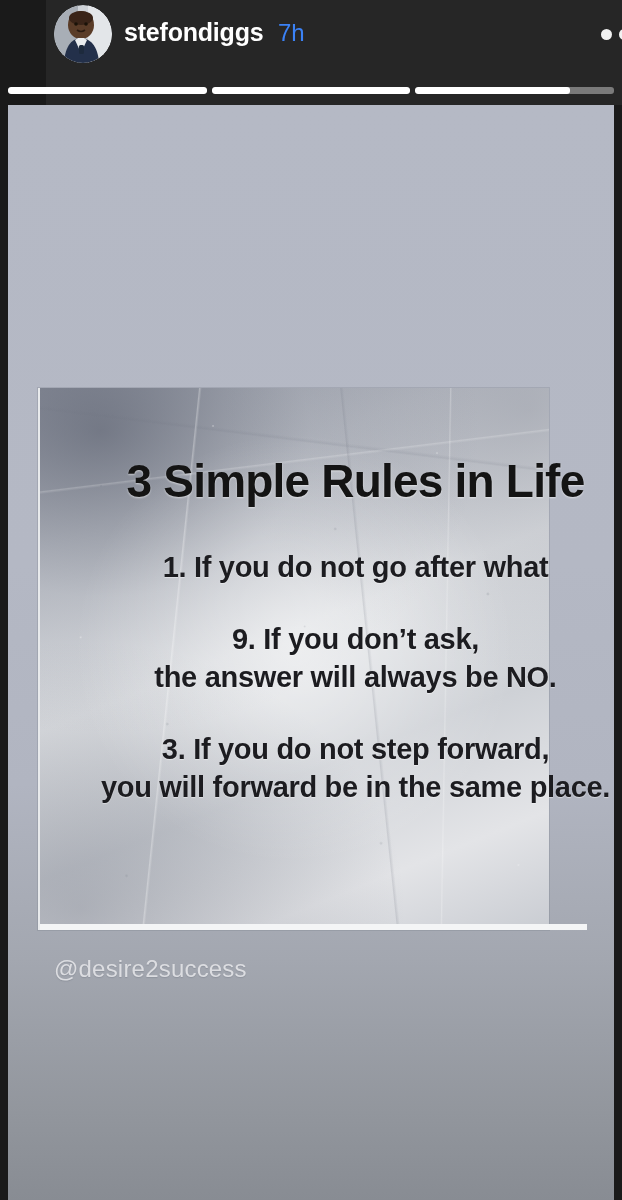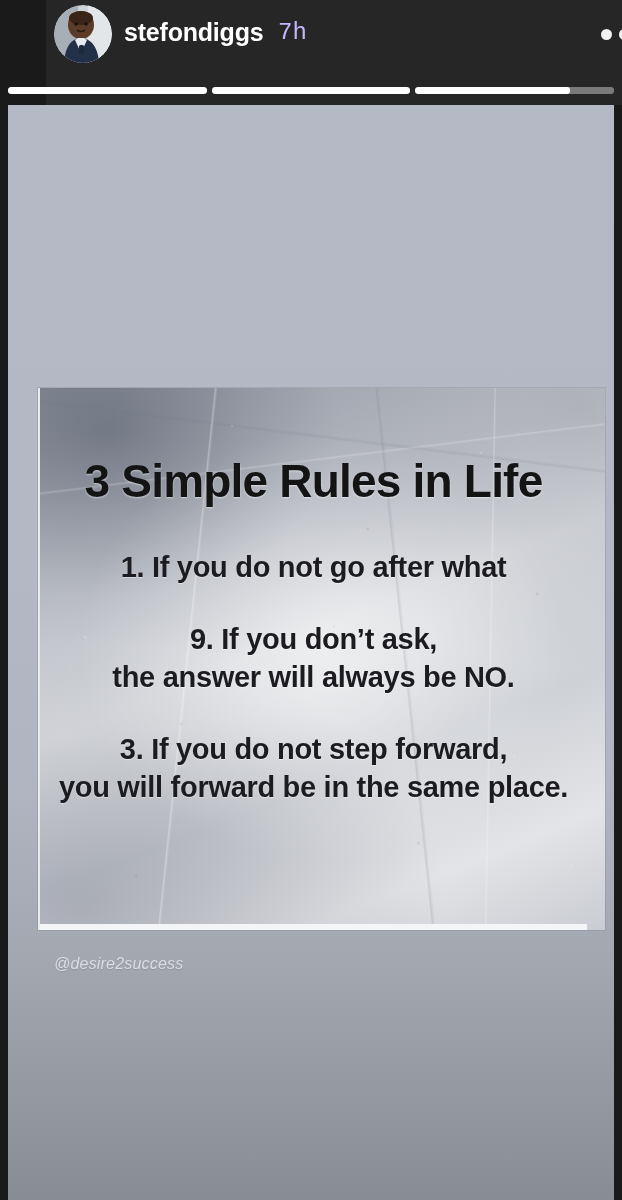--- a/index.html
+++ b/index.html
@@ -23,23 +23,22 @@
   }
   .avatar svg{ display:block; width:58px; height:58px; }
 
   .username{
     position:absolute; left:78px; top:18px;
     color:#ffffff; font-size:25px; font-weight:bold;
     letter-spacing:-0.2px; white-space:nowrap;
   }
   .timestamp{
     position:absolute; left:232px; top:19px;
-    color:#c4b5fd; font-size:24px; font-weight:normal;
+    color:#3b82f6; font-size:24px; font-weight:normal;
     white-space:nowrap;
-    font-family:Liberation Mono, monospace;
   }
   .menu-btn{
     position:absolute; right:14px; top:20px;
     width:60px; height:28px;
     display:flex; align-items:center; justify-content:center; gap:7px;
     cursor:pointer;
   }
   .menu-btn i{
     display:block; width:11px; height:11px; border-radius:50%;
     background:#f2f2f2;
@@ -69,29 +68,30 @@
       #b1b5c1 62%,
       #a3a7b0 78%,
       #92969d 92%,
       #888c93 100%);
     overflow:hidden;
   }
 
   
   .quote-card{
     position:absolute; left:30px; top:283px;
-    width:567px; height:542px;
+    width:511px; height:542px;
     background:
       radial-gradient(ellipse 60% 55% at 50% 48%, rgba(255,255,255,0.55) 0%, rgba(255,255,255,0.18) 45%, rgba(255,255,255,0) 72%),
       radial-gradient(ellipse 120% 90% at 12% 8%, rgba(70,76,92,0.55) 0%, rgba(120,126,140,0.22) 34%, rgba(0,0,0,0) 62%),
       radial-gradient(ellipse 110% 85% at 8% 96%, rgba(95,100,115,0.35) 0%, rgba(0,0,0,0) 58%),
       radial-gradient(ellipse 100% 80% at 96% 4%, rgba(105,110,125,0.30) 0%, rgba(0,0,0,0) 60%),
       linear-gradient(158deg, #9ca0ab 0%, #c2c5cc 22%, #dfe1e4 46%, #ced1d6 66%, #e3e4e7 84%, #c9ccd2 100%);
     border-left:2px solid #e8eaec;
     box-shadow:0 0 0 1px rgba(120,125,135,0.28);
+    padding-left:42px;
   }
   
   .quote-card::before{
     content:""; position:absolute; inset:0; pointer-events:none;
     background-image:
       radial-gradient(1.5px 1.5px at 12% 18%, rgba(90,95,108,0.30), transparent),
       radial-gradient(1.5px 1.5px at 34% 7%, rgba(255,255,255,0.45), transparent),
       radial-gradient(2px 2px at 58% 26%, rgba(95,100,112,0.22), transparent),
       radial-gradient(1.5px 1.5px at 78% 12%, rgba(255,255,255,0.40), transparent),
       radial-gradient(2px 2px at 88% 38%, rgba(88,93,105,0.24), transparent),
@@ -139,24 +139,23 @@
   }
   .rule div{ white-space:nowrap; }
 
   .card-bottom-strip{
     position:absolute; left:0; bottom:0; width:547px; height:6px;
     background:#f4f5f6; z-index:4;
   }
 
   .watermark{
     position:absolute; left:46px; top:850px;
-    color:#dcdde1; font-size:16px; letter-spacing:0.2px;
+    color:#dcdde1; font-size:24px; letter-spacing:0.2px;
     text-shadow:0 1px 1px rgba(110,115,125,0.35);
     white-space:nowrap;
-    font-style:italic;
   }
 </style>
 </head>
 <body>
 
 <div class="story-header">
 
   <div class="avatar">
     <svg viewBox="0 0 58 58">
       <defs>

